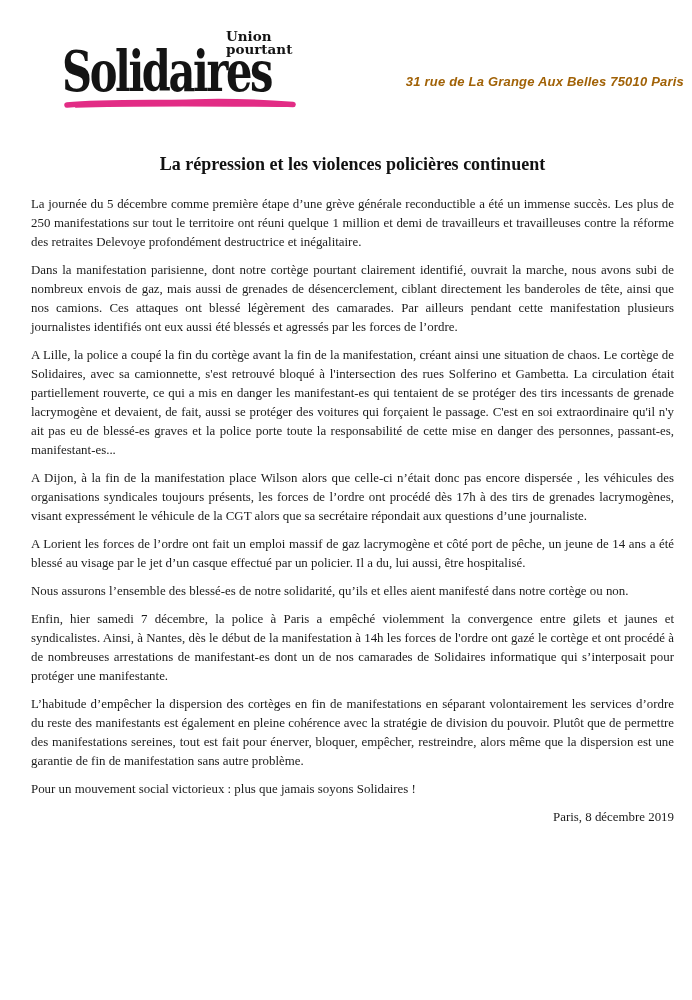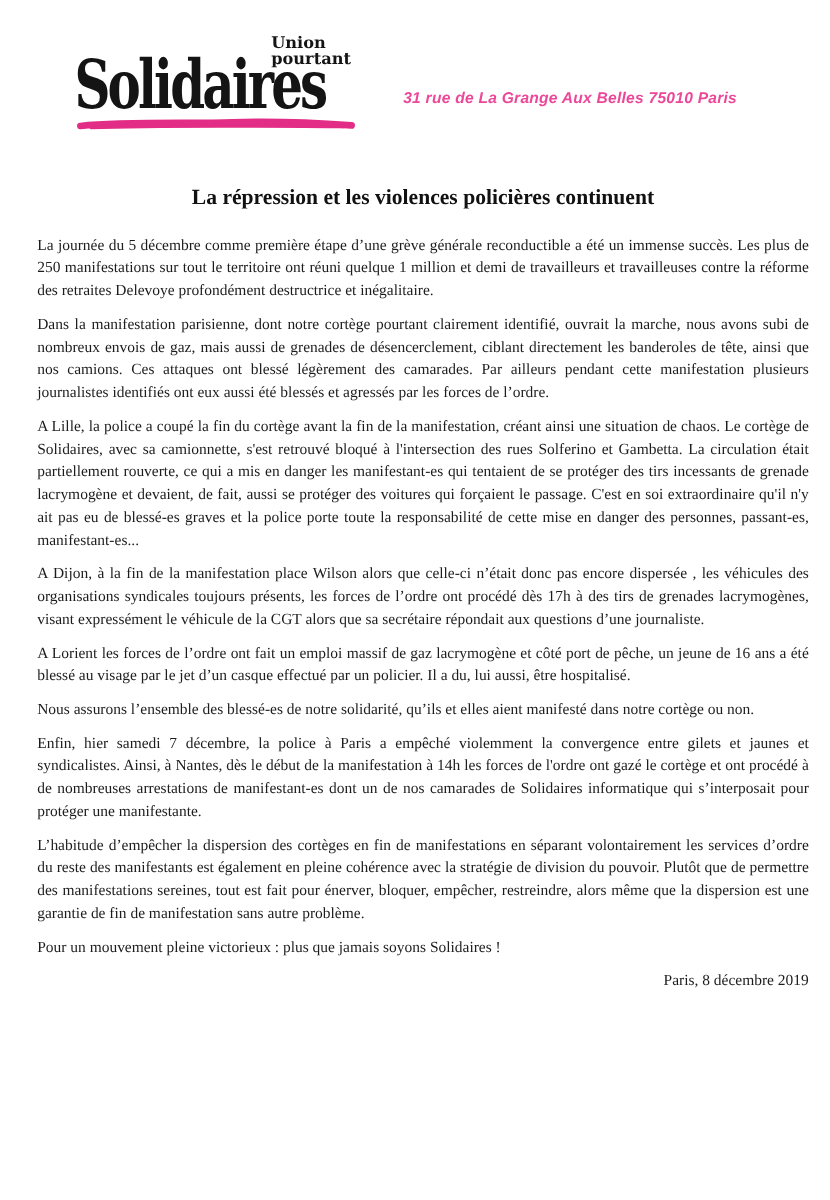--- a/index.html
+++ b/index.html
@@ -57,27 +57,27 @@
   .logo-underline {
     position: absolute;
     left: 2px;
     top: 73px;
   }
   .address {
     position: absolute;
     left: 336px;
     right: 8px;
     top: 72px;
-    text-align: left;
+    text-align: right;
     font-family: "Liberation Sans", sans-serif;
     font-style: italic;
     font-weight: bold;
     font-size: 13px;
     line-height: 20px;
-    color: #ec4899;
+    color: #a16207;
     letter-spacing: 0.2px;
   }
   .address-contact {
     display: flex;
     justify-content: center;
     gap: 18px;
   }
 
   
   .content {
@@ -131,23 +131,23 @@
   </div>
 
   <div class="content">
     <h1 class="doc-title">La répression et les violences policières continuent</h1>
 
     <div class="body-text">
       <p>La journée du 5 décembre comme première étape d’une grève générale reconductible a été un immense succès. Les plus de 250 manifestations sur tout le territoire ont réuni quelque 1 million et demi de travailleurs et travailleuses contre la réforme des retraites Delevoye profondément destructrice et inégalitaire.</p>
       <p>Dans la manifestation parisienne, dont notre cortège pourtant clairement identifié, ouvrait la marche, nous avons subi de nombreux envois de gaz, mais aussi de grenades de désencerclement, ciblant directement les banderoles de tête, ainsi que nos camions. Ces attaques ont blessé légèrement des camarades. Par ailleurs pendant cette manifestation plusieurs journalistes identifiés ont eux aussi été blessés et agressés par les forces de l’ordre.</p>
       <p>A Lille, la police a coupé la fin du cortège avant la fin de la manifestation, créant ainsi une situation de chaos. Le cortège de Solidaires, avec sa camionnette, s'est retrouvé bloqué à l'intersection des rues Solferino et Gambetta. La circulation était partiellement rouverte, ce qui a mis en danger les manifestant-es qui tentaient de se protéger des tirs incessants de grenade lacrymogène et devaient, de fait, aussi se protéger des voitures qui forçaient le passage. C'est en soi extraordinaire qu'il n'y ait pas eu de blessé-es graves et la police porte toute la responsabilité de cette mise en danger des personnes, passant-es, manifestant-es...</p>
       <p>A Dijon, à la fin de la manifestation place Wilson alors que celle-ci n’était donc pas encore dispersée , les véhicules des organisations syndicales toujours présents, les forces de l’ordre ont procédé dès 17h à des tirs de grenades lacrymogènes, visant expressément le véhicule de la CGT alors que sa secrétaire répondait aux questions d’une journaliste.</p>
-      <p>A Lorient les forces de l’ordre ont fait un emploi massif de gaz lacrymogène et côté port de pêche, un jeune de 16 ans a été blessé au visage par le jet d’un casque effectué par un policier. Il a  du, lui aussi, être hospitalisé.</p>
+      <p>A Lorient les forces de l’ordre ont fait un emploi massif de gaz lacrymogène et côté port de pêche, un jeune de 14 ans a été blessé au visage par le jet d’un casque effectué par un policier. Il a  du, lui aussi, être hospitalisé.</p>
       <p>Nous assurons l’ensemble des blessé-es de notre solidarité, qu’ils et elles aient manifesté dans notre cortège ou non.</p>
       <p>Enfin, hier samedi 7 décembre, la police à Paris a empêché violemment la convergence entre gilets et jaunes et syndicalistes. Ainsi, à Nantes, dès le début de la manifestation à 14h les forces de l'ordre ont gazé le cortège et ont procédé à de nombreuses arrestations de manifestant-es dont un de nos camarades de Solidaires informatique qui s’interposait pour protéger une manifestante.</p>
       <p>L’habitude d’empêcher la dispersion des cortèges en fin de manifestations en séparant volontairement les services d’ordre du reste des manifestants est également en pleine cohérence avec la stratégie de division du pouvoir. Plutôt que de permettre des manifestations sereines, tout est fait pour énerver, bloquer, empêcher, restreindre, alors même que la dispersion est une garantie de fin de manifestation sans autre problème.</p>
-      <p>Pour un mouvement pleine victorieux : plus que jamais soyons Solidaires !</p>
+      <p>Pour un mouvement social victorieux : plus que jamais soyons Solidaires !</p>
     </div>
 
     <div class="signoff">Paris, 8 décembre 2019</div>
   </div>
 
 </div>
 
 </body></html>

